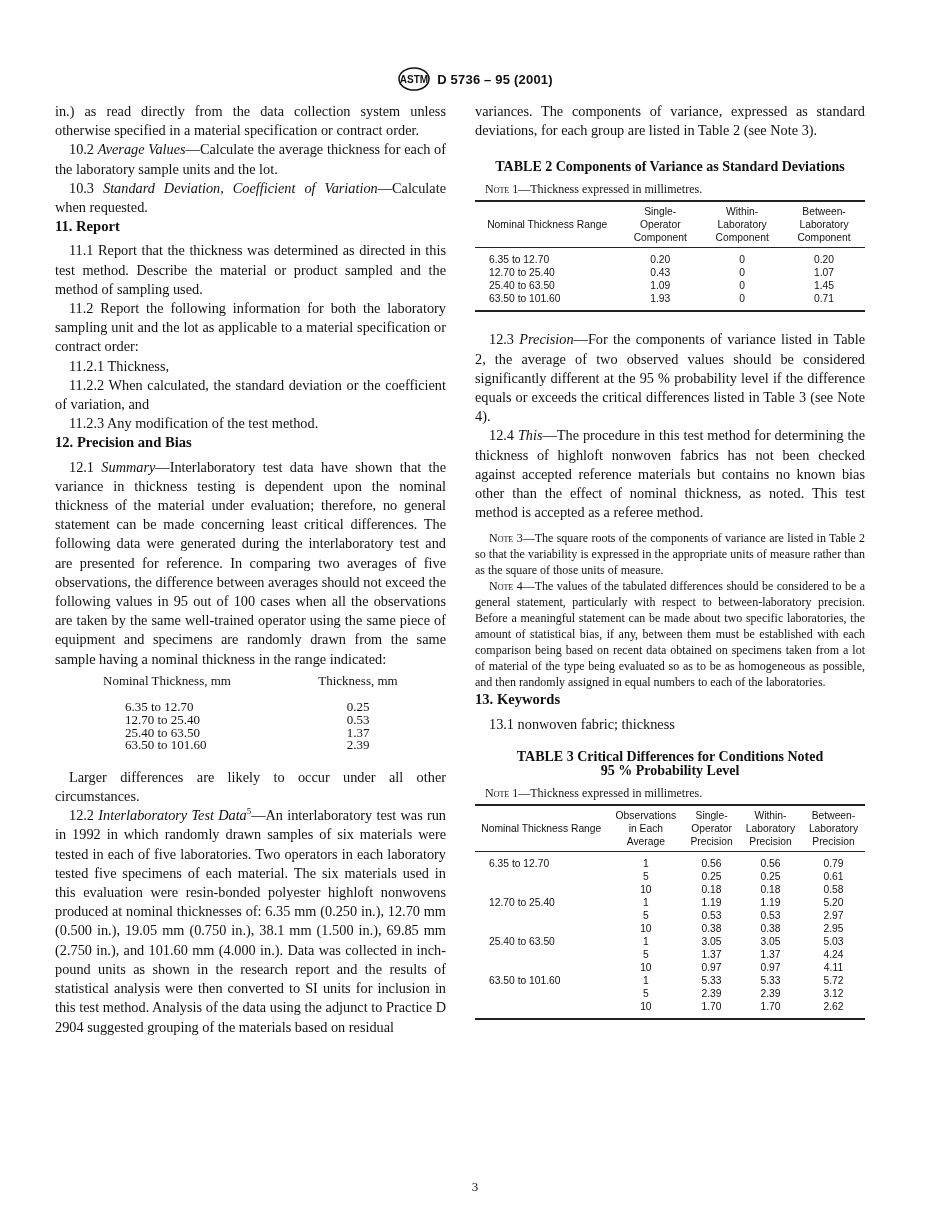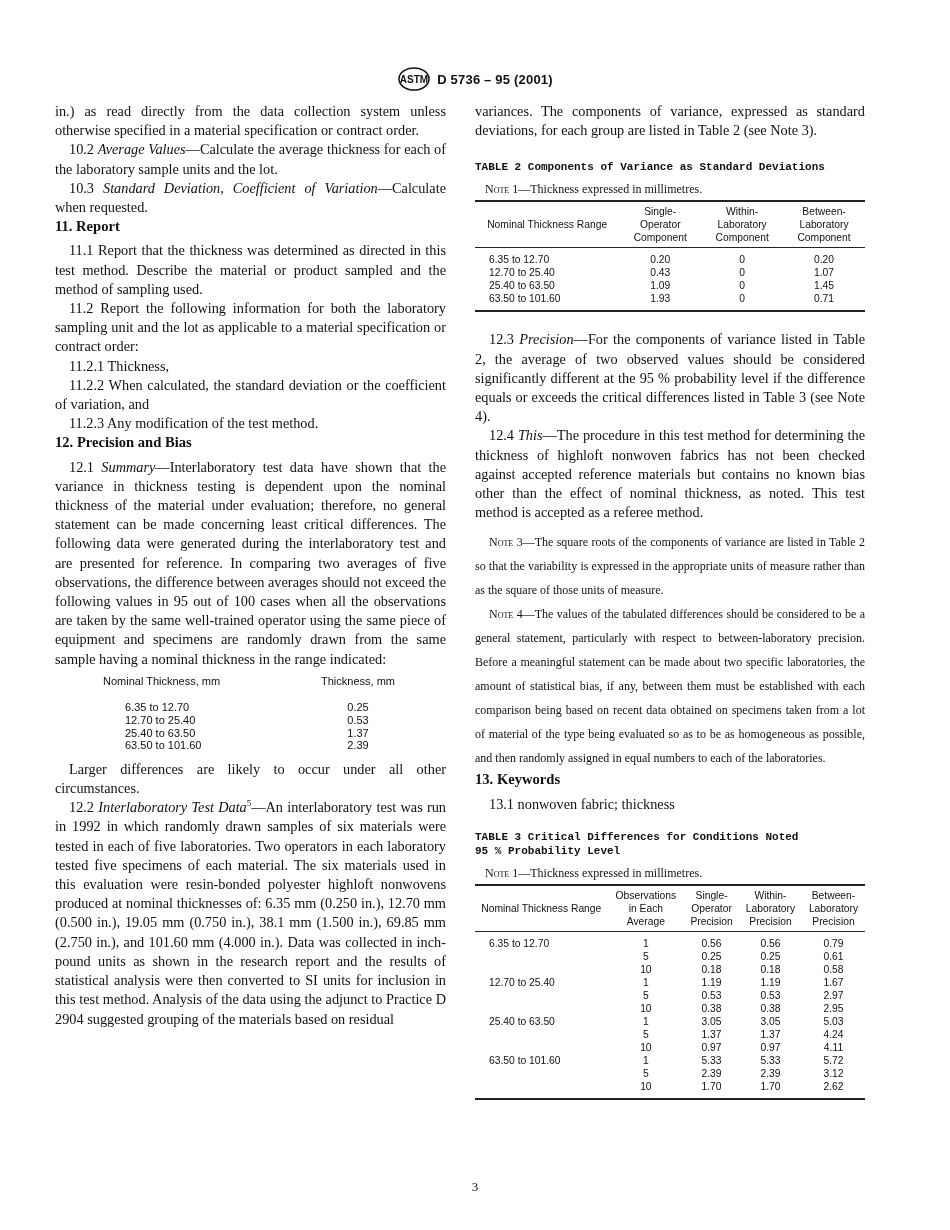--- a/index.html
+++ b/index.html
@@ -10,39 +10,39 @@
   .logo { width:34px; height:26px; }
   .doc-id { font-family:"Liberation Sans", sans-serif; font-weight:bold; font-size:13px; letter-spacing:0.2px; }
   .col { position:absolute; top:102px; font-size:14.3px; line-height:19.2px; text-align:justify; }
   .col-left { left:55px; width:391px; }
   .col-right { left:475px; width:390px; }
   p { margin:0; }
   .ind { text-indent:14px; }
   .noind { text-indent:0; }
   i { font-style:italic; }
   h2 { font-size:14.6px; font-weight:bold; margin:0 0 5px 0; }
-  .small-table { font-family:Liberation Sans, sans-serif; font-size:11px; line-height:12.6px; margin:6px 0 8px 0; }
+  .small-table { font-family:Liberation Serif, serif; font-size:13px; line-height:12.6px; margin:6px 0 16px 0; }
   .small-table .hrow { display:flex; margin-bottom:14px; }
   .small-table .row { display:flex; }
   .small-table .c1h { width:253px; padding-left:48px; box-sizing:border-box; }
   .small-table .c2h { width:100px; text-align:center; }
   .small-table .c1 { width:253px; padding-left:70px; box-sizing:border-box; }
   .small-table .c2 { width:100px; text-align:center; }
-  .tcap { font-family:Liberation Mono, monospace; font-weight:bold; font-size:11px; text-align:left; line-height:14px; margin:20px 0 8px 0; }
+  .tcap { font-family:Liberation Serif, serif; font-weight:bold; font-size:14px; text-align:center; line-height:14px; margin:20px 0 8px 0; }
   .tnote { font-size:12px; line-height:15px; padding-left:10px; margin-bottom:3px; }
   .sc { font-variant:small-caps; }
   table.data { width:100%; border-collapse:collapse; font-family:"Liberation Sans", sans-serif; font-size:10.3px; line-height:13px; }
   table.data thead tr { border-top:2px solid #222; border-bottom:1px solid #222; }
   table.data th { font-weight:normal; padding:3px 2px; vertical-align:middle; text-align:center; }
   table.data td { padding:0 2px; text-align:center; }
   table.data tbody tr:first-child td { padding-top:5px; }
   table.data tbody tr:last-child td { padding-bottom:5px; }
   table.data tbody { border-bottom:2px solid #222; }
   table.data td.left { text-align:left; padding-left:14px; }
-  .note { font-size:12px; line-height:24px; text-align:justify; }
+  .note { font-size:12px; line-height:16px; text-align:justify; }
   .note.ind { text-indent:14px; }
   .page-num { position:absolute; top:1179px; left:0; width:950px; text-align:center; font-size:13px; }
   sup { font-size:9px; line-height:0; }
 </style>
 </head>
 <body>
 
 <div class="header">
   <span class="header-inner">
     <svg class="logo" viewBox="0 0 34 26">
@@ -197,21 +197,21 @@
           <td>10</td>
           <td>0.18</td>
           <td>0.18</td>
           <td>0.58</td>
         </tr>
       <tr>
           <td class="left">12.70 to 25.40</td>
           <td>1</td>
           <td>1.19</td>
           <td>1.19</td>
-          <td>1.67</td>
+          <td>5.20</td>
         </tr>
       <tr>
           <td class="left"></td>
           <td>5</td>
           <td>0.53</td>
           <td>0.53</td>
           <td>2.97</td>
         </tr>
       <tr>
           <td class="left"></td>

